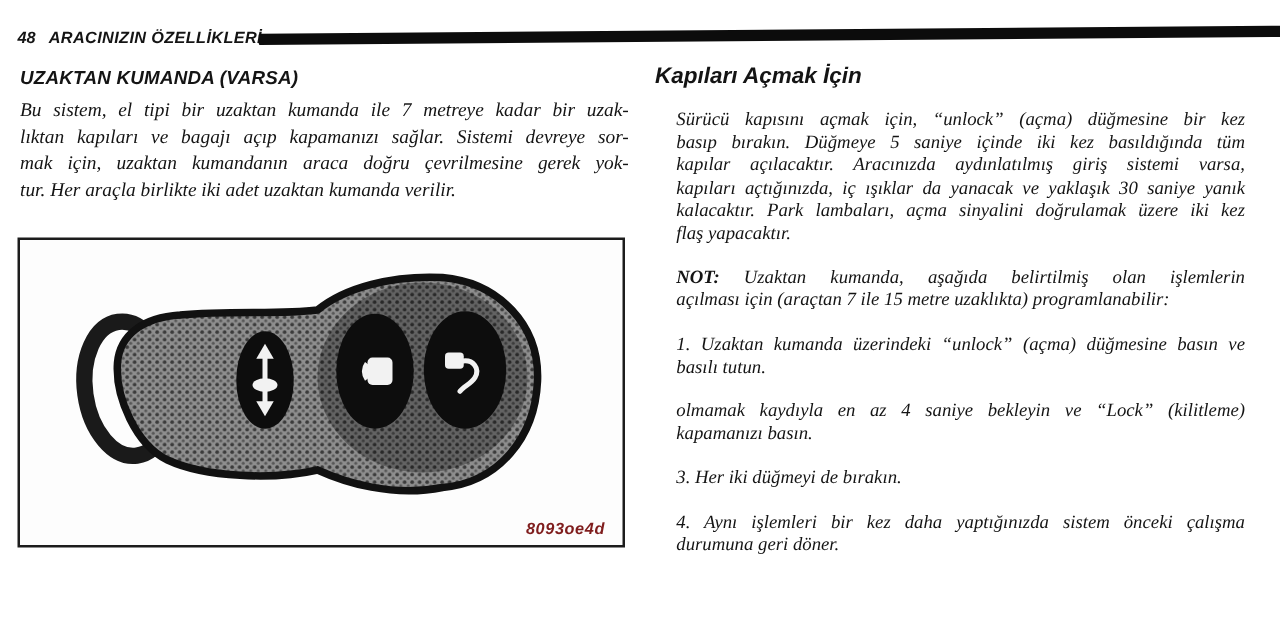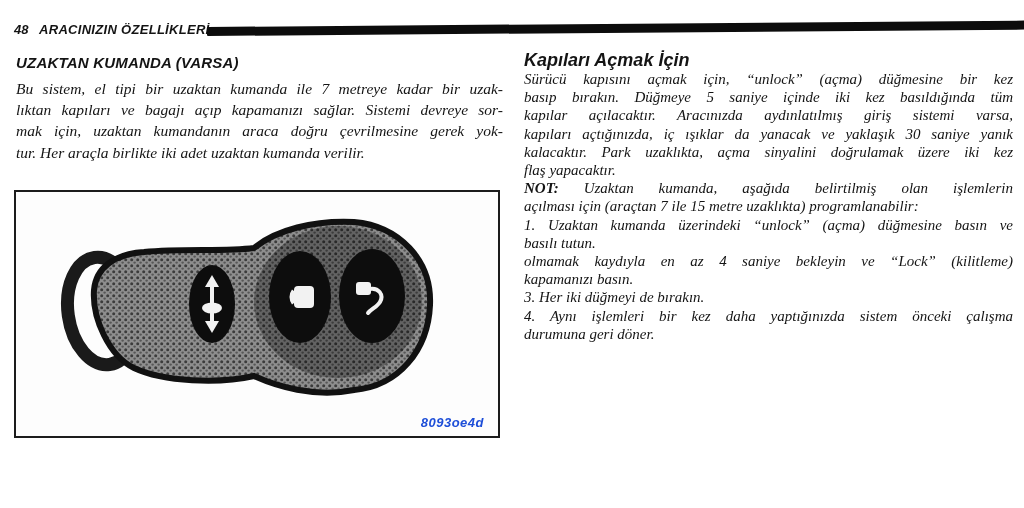--- a/index.html
+++ b/index.html
@@ -17,27 +17,27 @@
   #hdr-title{left:39px;top:22px;font-weight:bold;font-size:13px;letter-spacing:.3px;}
   #hdr-bar{left:207px;top:27px;width:818px;height:9px;background:#0c0c0c;
     transform:rotate(-0.45deg);transform-origin:left center;border-radius:1px;}
   
   #lc-heading{left:16px;top:54px;font-weight:bold;font-size:15px;letter-spacing:.2px;}
   #lc-para{left:16px;top:78px;width:487px;font-size:15.5px;line-height:21.2px;}
   
   #figure-box{left:14px;top:190px;width:486px;height:248px;border:2px solid #1c1c1c;
     box-sizing:border-box;background:#fdfdfd;}
   #fig-caption{right:14px;bottom:6px;position:absolute;font-weight:bold;font-size:13px;
-    letter-spacing:.5px;color:#1d4ed8;}
+    letter-spacing:.5px;color:#7f1d1d;}
   
   #rc-heading{left:524px;top:50px;font-weight:bold;font-size:18px;}
   #rc-body{left:524px;top:70px;width:489px;font-size:15px;line-height:18.2px;}
   .tline{text-align:left;}
   .just{text-align:justify;text-align-last:justify;}
-  .para{margin:0;padding:0;}
+  .para{margin:17px;padding:0;}
   b.notlbl{font-weight:bold;}
 </style>
 </head>
 <body>
 
 <div id="page">
 
   <div class="abs sans" id="hdr-num">48</div>
   <div class="abs sans" id="hdr-title">ARACINIZIN ÖZELLİKLERİ</div>
   <div class="abs" id="hdr-bar"></div>
@@ -101,21 +101,21 @@
   </div>
 
   <div class="abs sans" id="rc-heading">Kapıları Açmak İçin</div>
 
   <div class="abs" id="rc-body">
     <div class="para">
         <div class="tline just">Sürücü kapısını açmak için, “unlock” (açma) düğmesine bir kez</div>
         <div class="tline just">basıp bırakın. Düğmeye 5 saniye içinde iki kez basıldığında tüm</div>
         <div class="tline just">kapılar açılacaktır. Aracınızda aydınlatılmış giriş sistemi varsa,</div>
         <div class="tline just">kapıları açtığınızda, iç ışıklar da yanacak ve yaklaşık 30 saniye yanık</div>
-        <div class="tline just">kalacaktır. Park uzaklıkta, açma sinyalini doğrulamak üzere iki kez</div>
+        <div class="tline just">kalacaktır. Park lambaları, açma sinyalini doğrulamak üzere iki kez</div>
         <div class="tline">flaş yapacaktır.</div>
       </div>
 
     <div class="para">
       <div class="tline just">
         <b class="notlbl">NOT:</b><span> Uzaktan kumanda, aşağıda belirtilmiş olan işlemlerin</span>
       </div>
       <div>
           <div class="tline">açılması için (araçtan 7 ile 15 metre uzaklıkta) programlanabilir:</div>
         </div>

